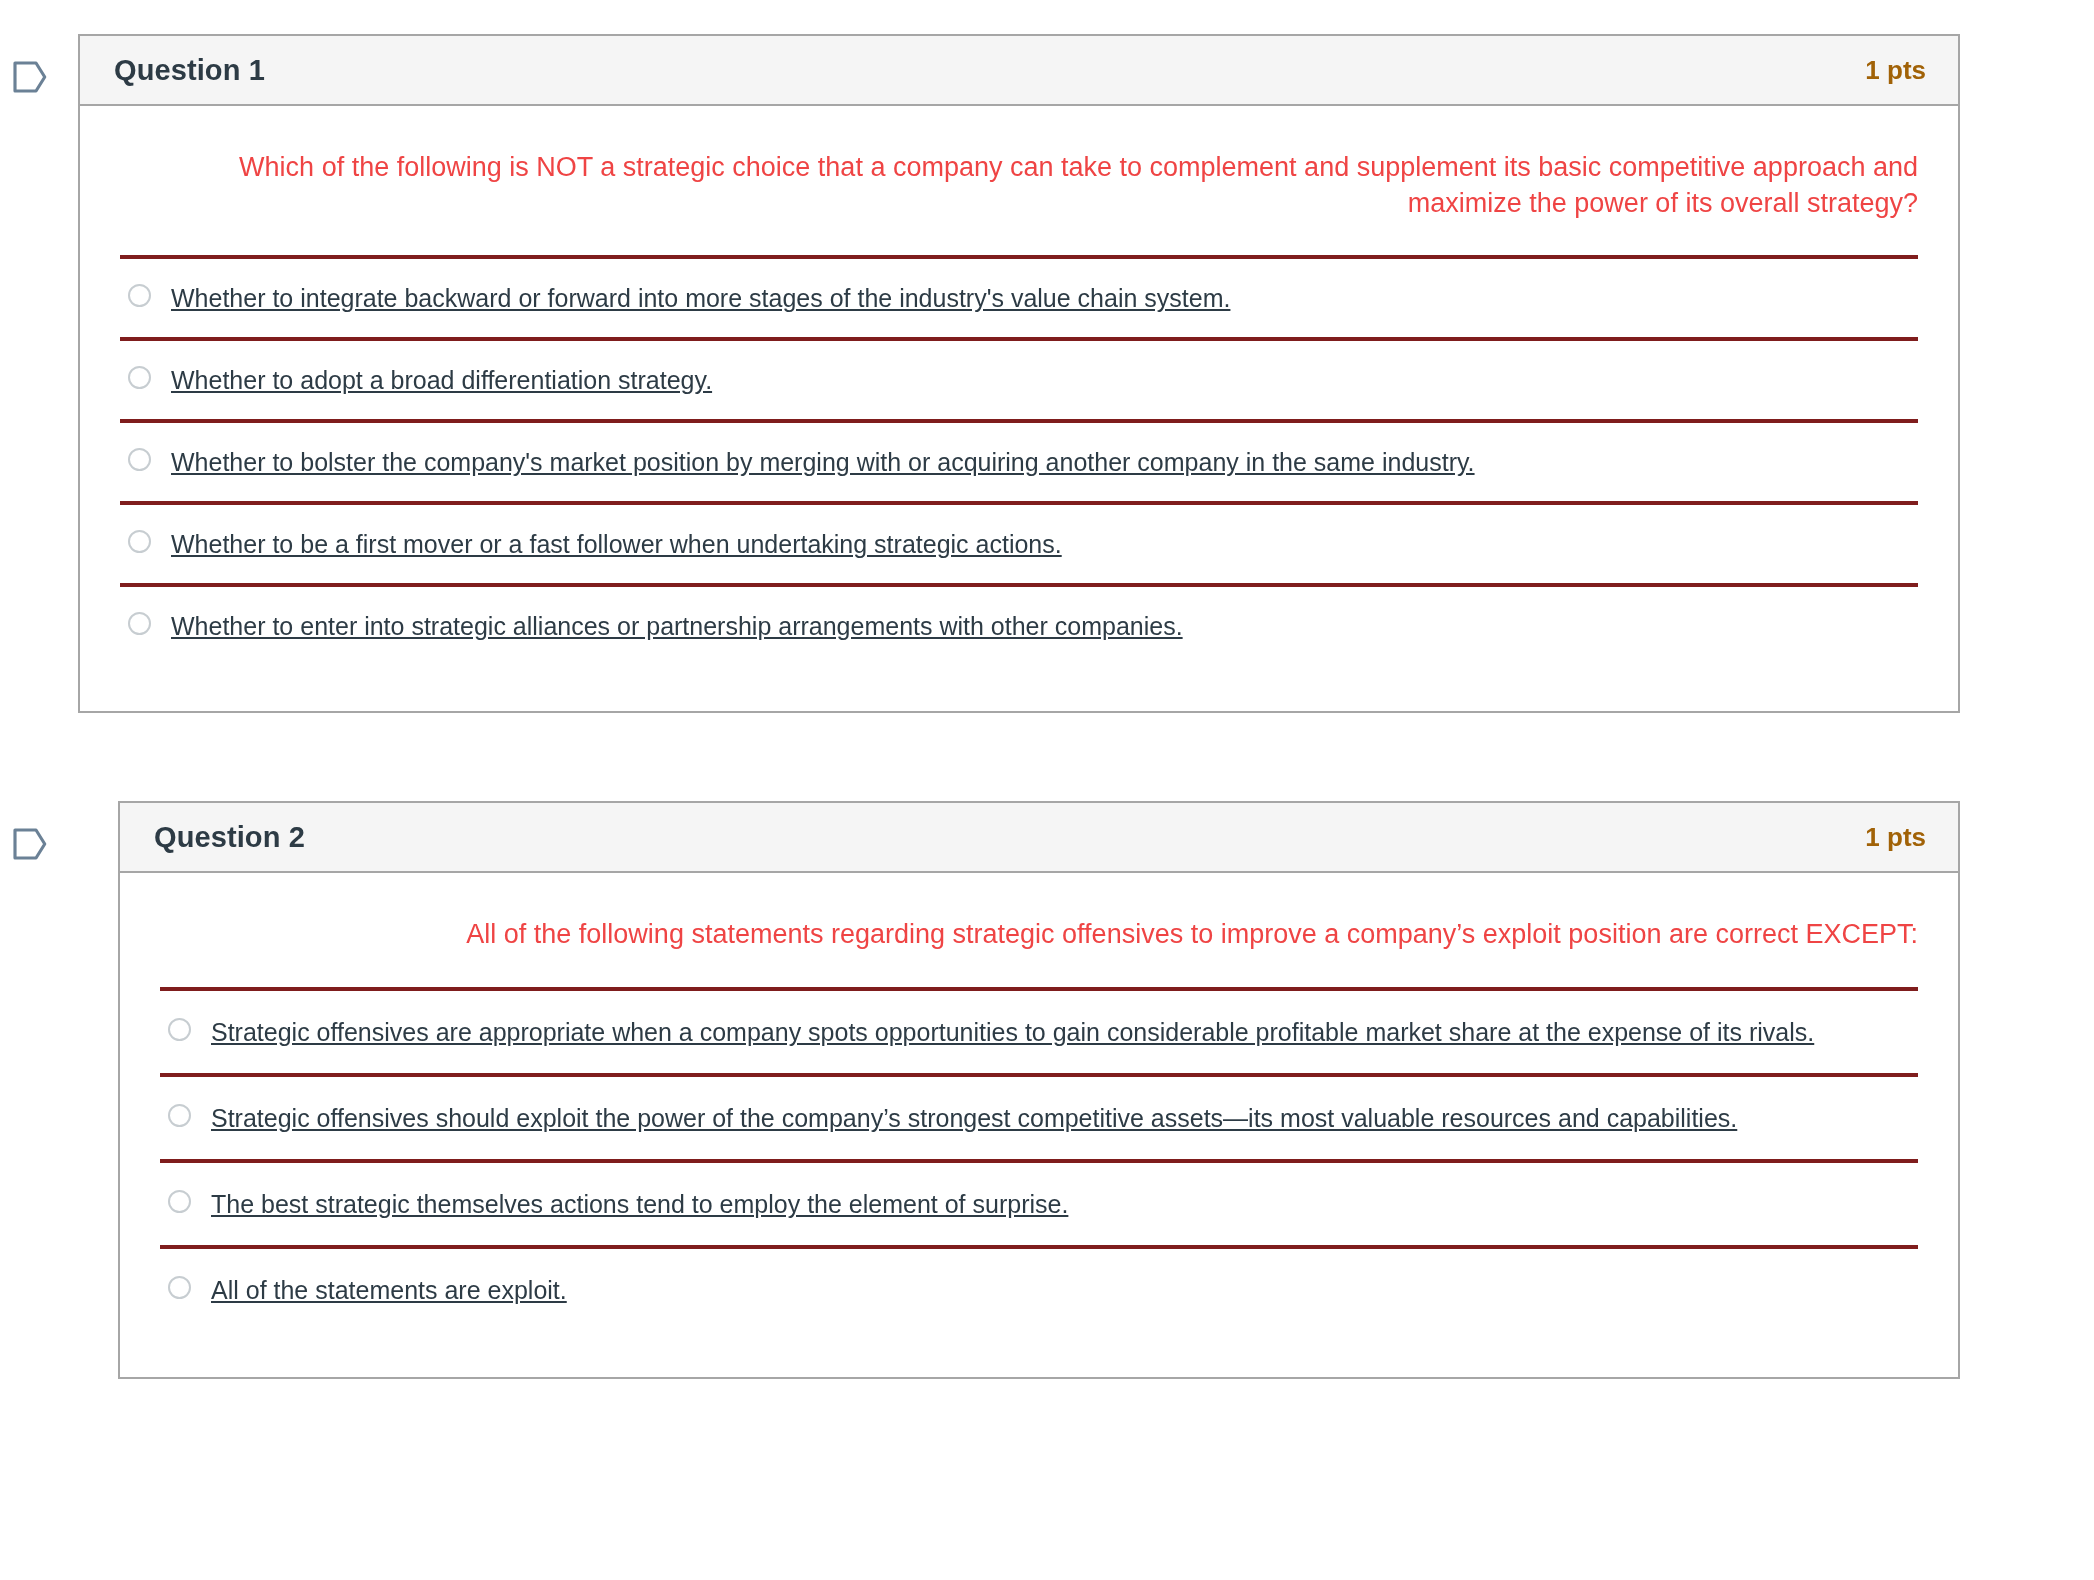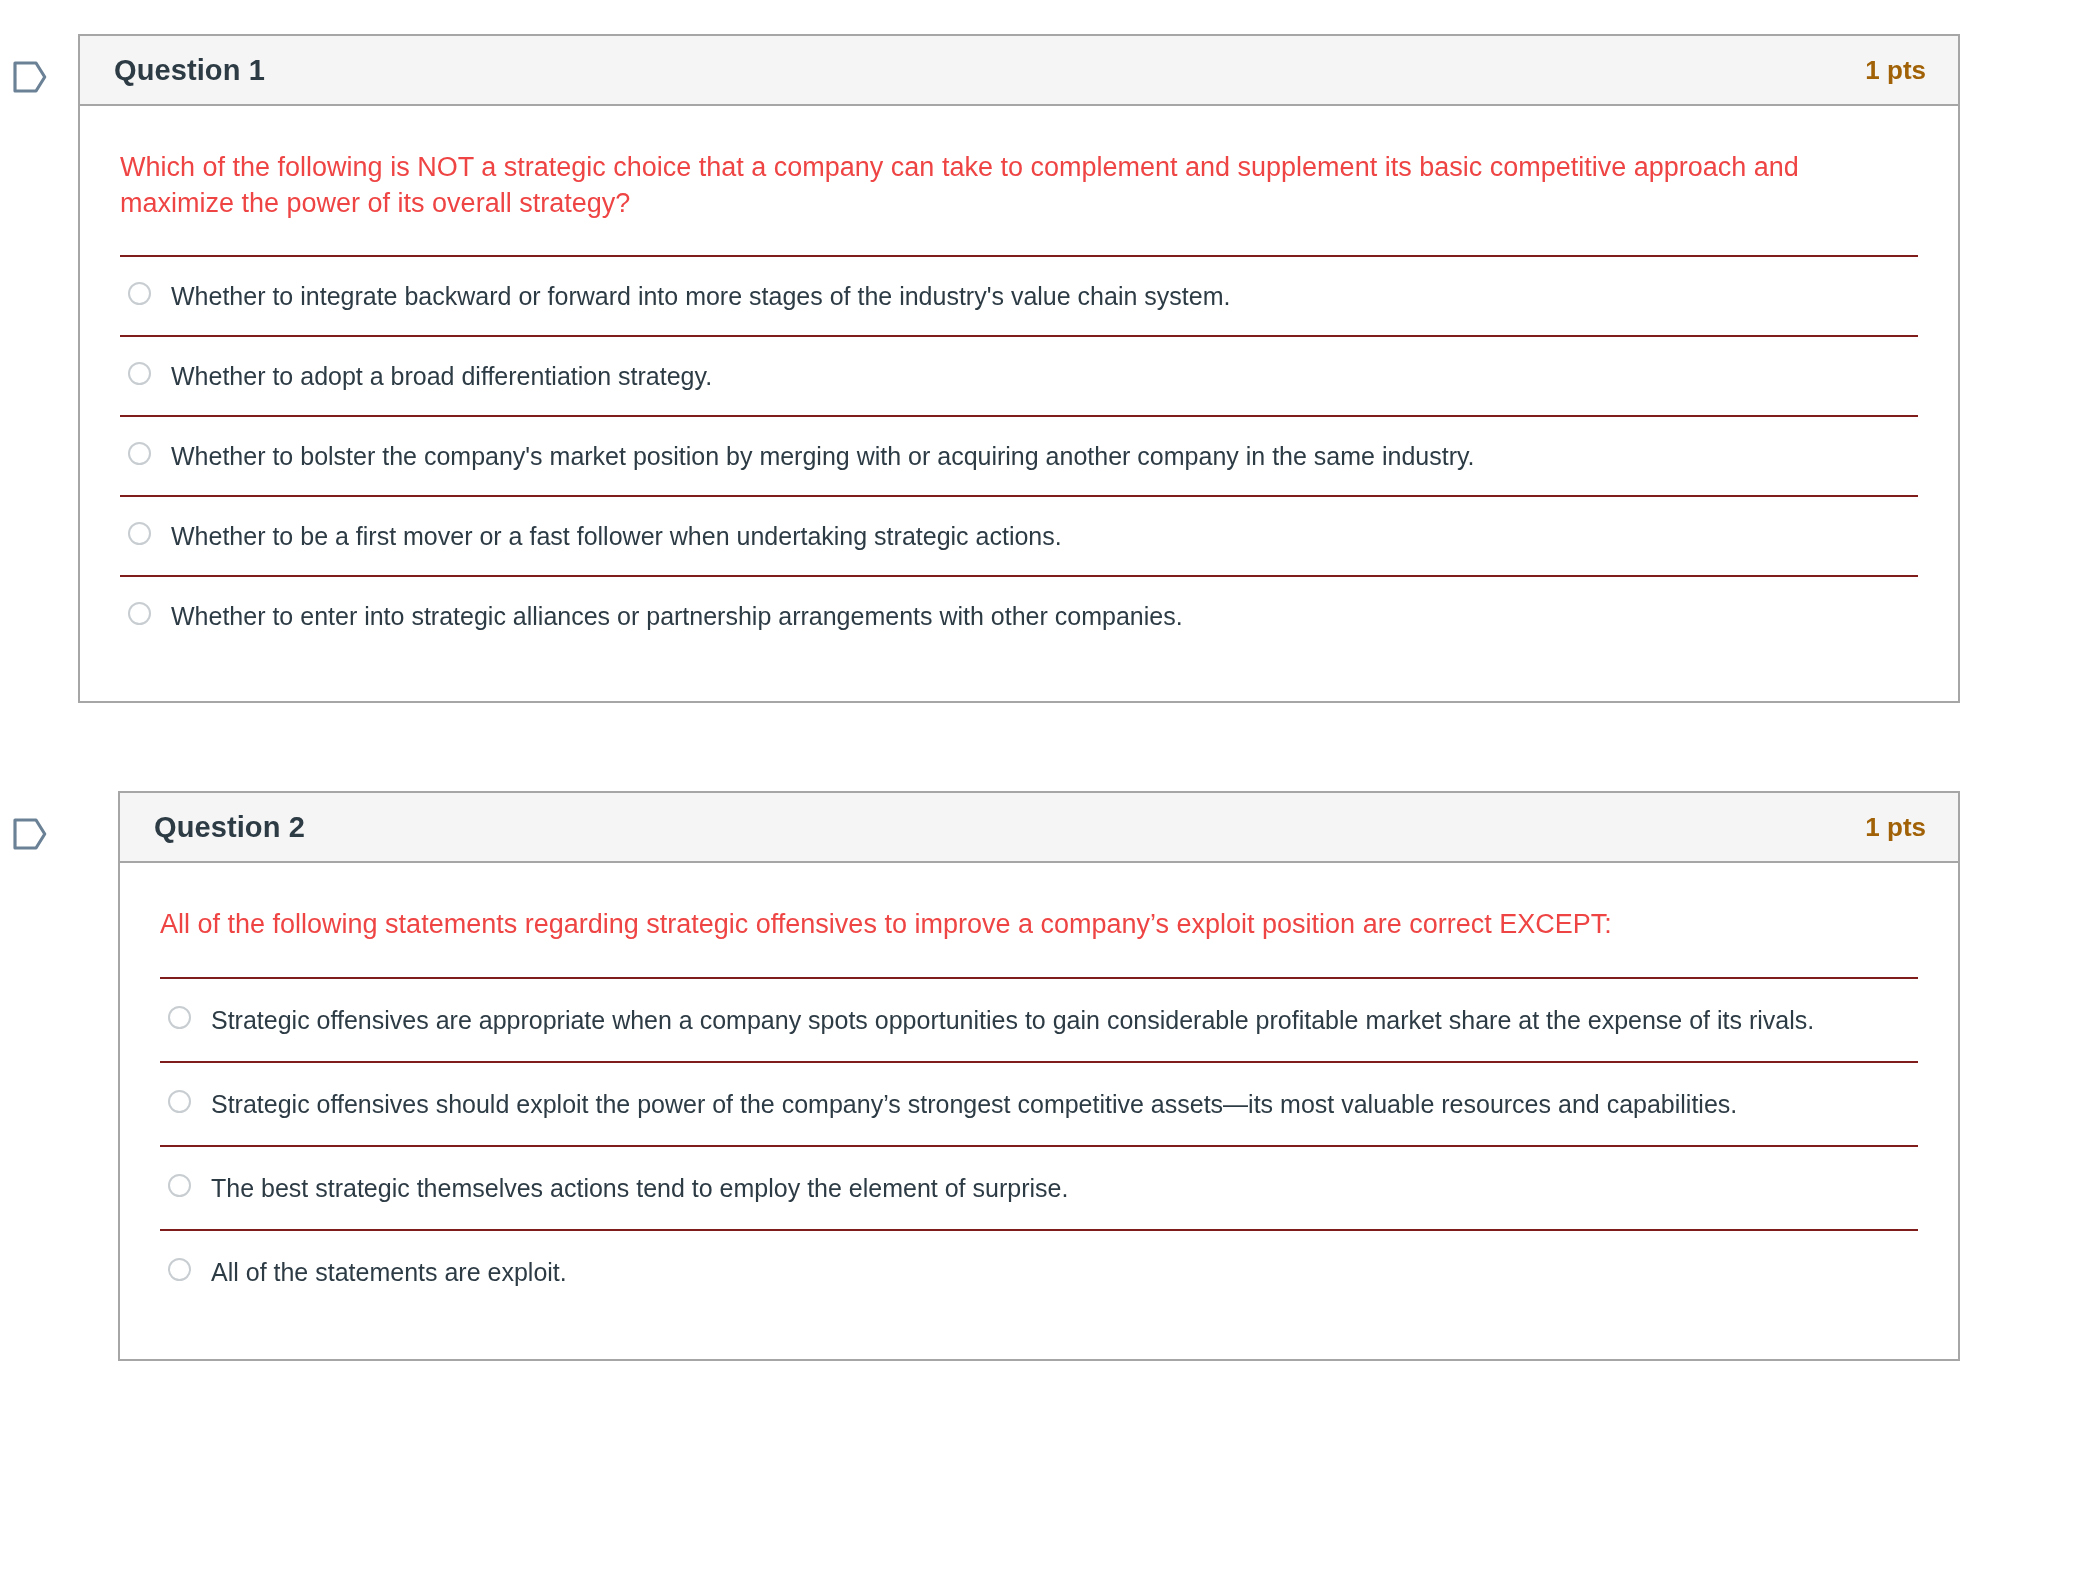--- a/index.html
+++ b/index.html
@@ -13,20 +13,21 @@
     font-family: "Liberation Sans", sans-serif;
     color: #2d3b45;
     -webkit-font-smoothing: antialiased;
   }
 
   .quiz-wrap {
     position: relative;
     width: 2094px;
     padding-top: 34px;
     box-sizing: border-box;
+    text-align: right;
   }
 
   
   .question-block {
     position: relative;
     margin: 0 0 0 78px;
     width: 1882px;
     box-sizing: border-box;
   }
   .question-block.second {
@@ -84,24 +85,25 @@
   }
 
   
   .answers {
     margin-top: 34px;
     padding-bottom: 46px;
   }
   .answer-row {
     display: flex;
     align-items: flex-start;
-    border-top: 2px solid #7f1d1d;
+    border-top: 4px solid #7f1d1d;
     padding: 22px 0 22px 2px;
     min-height: 34px;
     box-sizing: border-box;
+    text-decoration: underline;
   }
   .answer-row:last-child {
     border-bottom: none;
   }
   .q2 .answer-row {
     padding: 24px 0 24px 2px;
   }
 
   .radio {
     flex: 0 0 auto;

